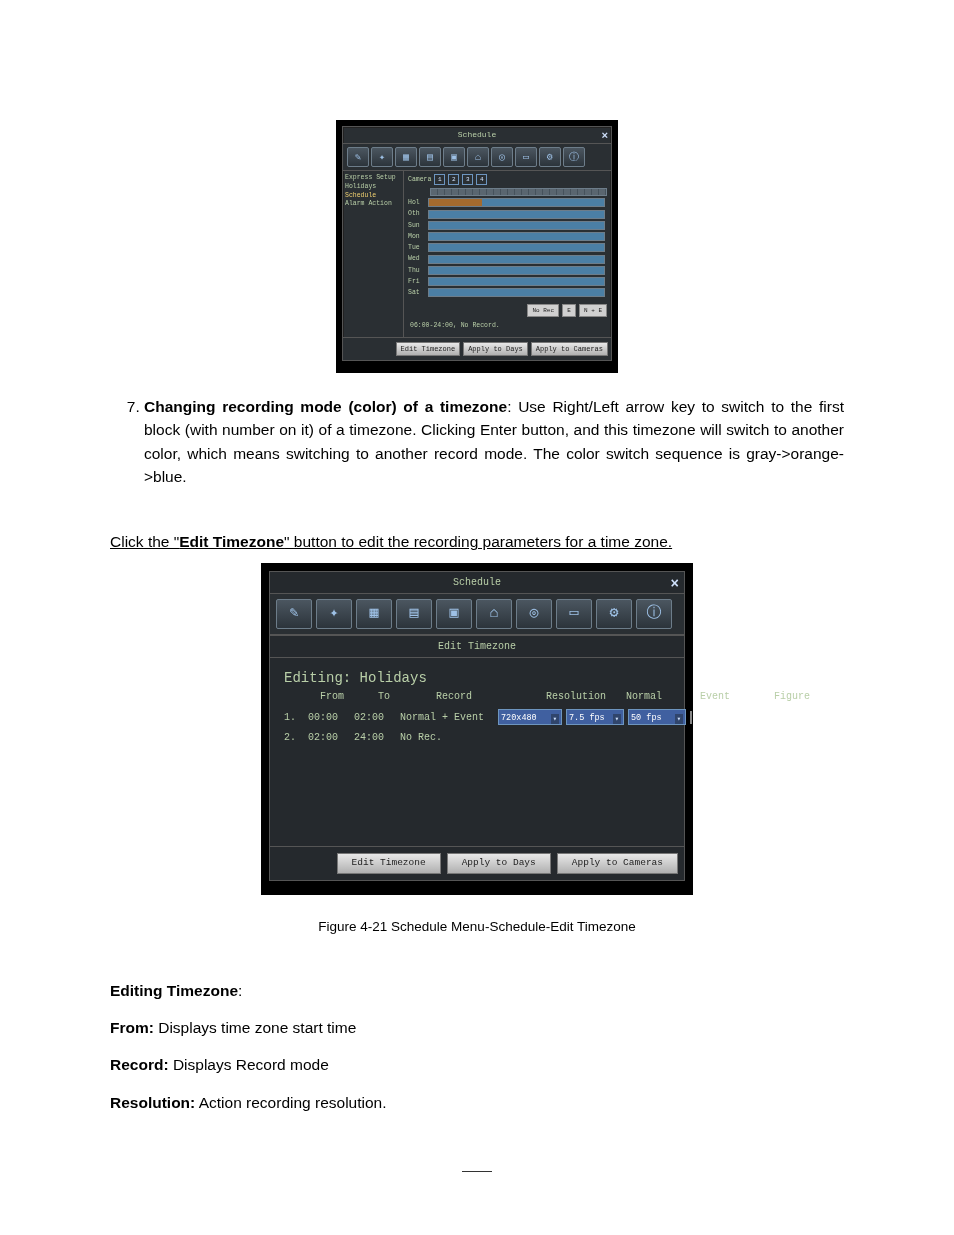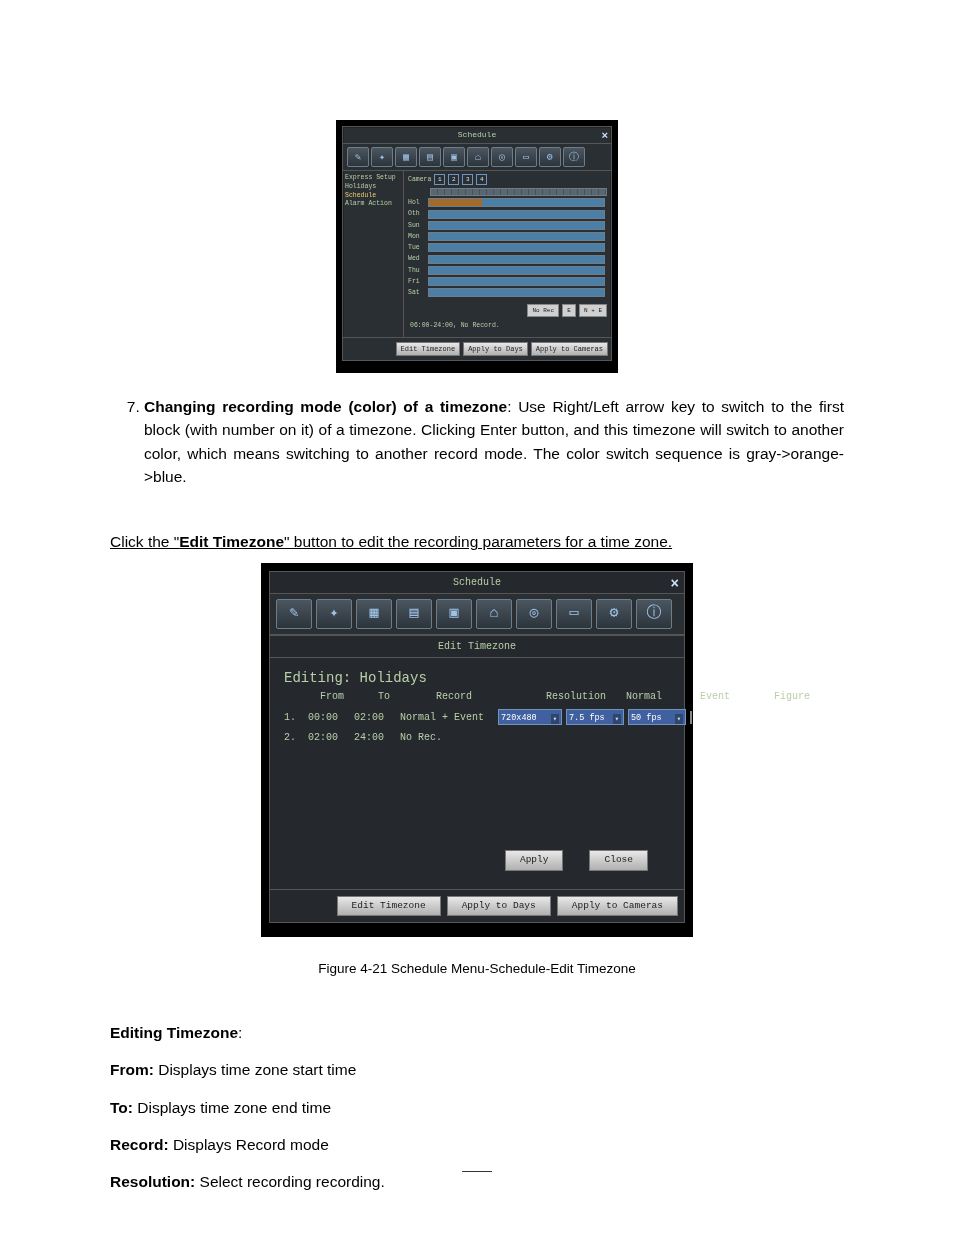--- a/index.html
+++ b/index.html
@@ -410,38 +410,33 @@
             <span>2.</span>
             <span>02:00</span>
             <span>24:00</span>
             <span>No Rec.</span>
             <span></span>
               <span></span>
               <span></span>
               <span></span>
           </div>
           <div style="height:90px;"></div>
-          <div class="tz-foot">
-            <span class="mbtn">Apply</span>
-            <span class="mbtn">Close</span>
-          </div>
         </div>
         <div class="bottom-bar">
           <span class="mbtn">Edit Timezone</span>
           <span class="mbtn">Apply to Days</span>
           <span class="mbtn">Apply to Cameras</span>
         </div>
       </div>
     </div>
   </div>
 
   <div class="fig-caption">Figure 4-21 Schedule Menu-Schedule-Edit Timezone</div>
 
   <div class="defs">
     <p><b>Editing Timezone</b>:</p>
     <p><b>From:</b><span> Displays time zone start time</span></p>
-    <p><b>To:</b><span> Displays time zone end time</span></p>
     <p><b>Record:</b><span> Displays Record mode</span></p>
-    <p><b>Resolution:</b><span> Select recording recording.</span></p>
+    <p><b>Resolution:</b><span> Action recording resolution.</span></p>
   </div>
 
   <div class="page-num"></div>
 </div>
 
 </body></html>

